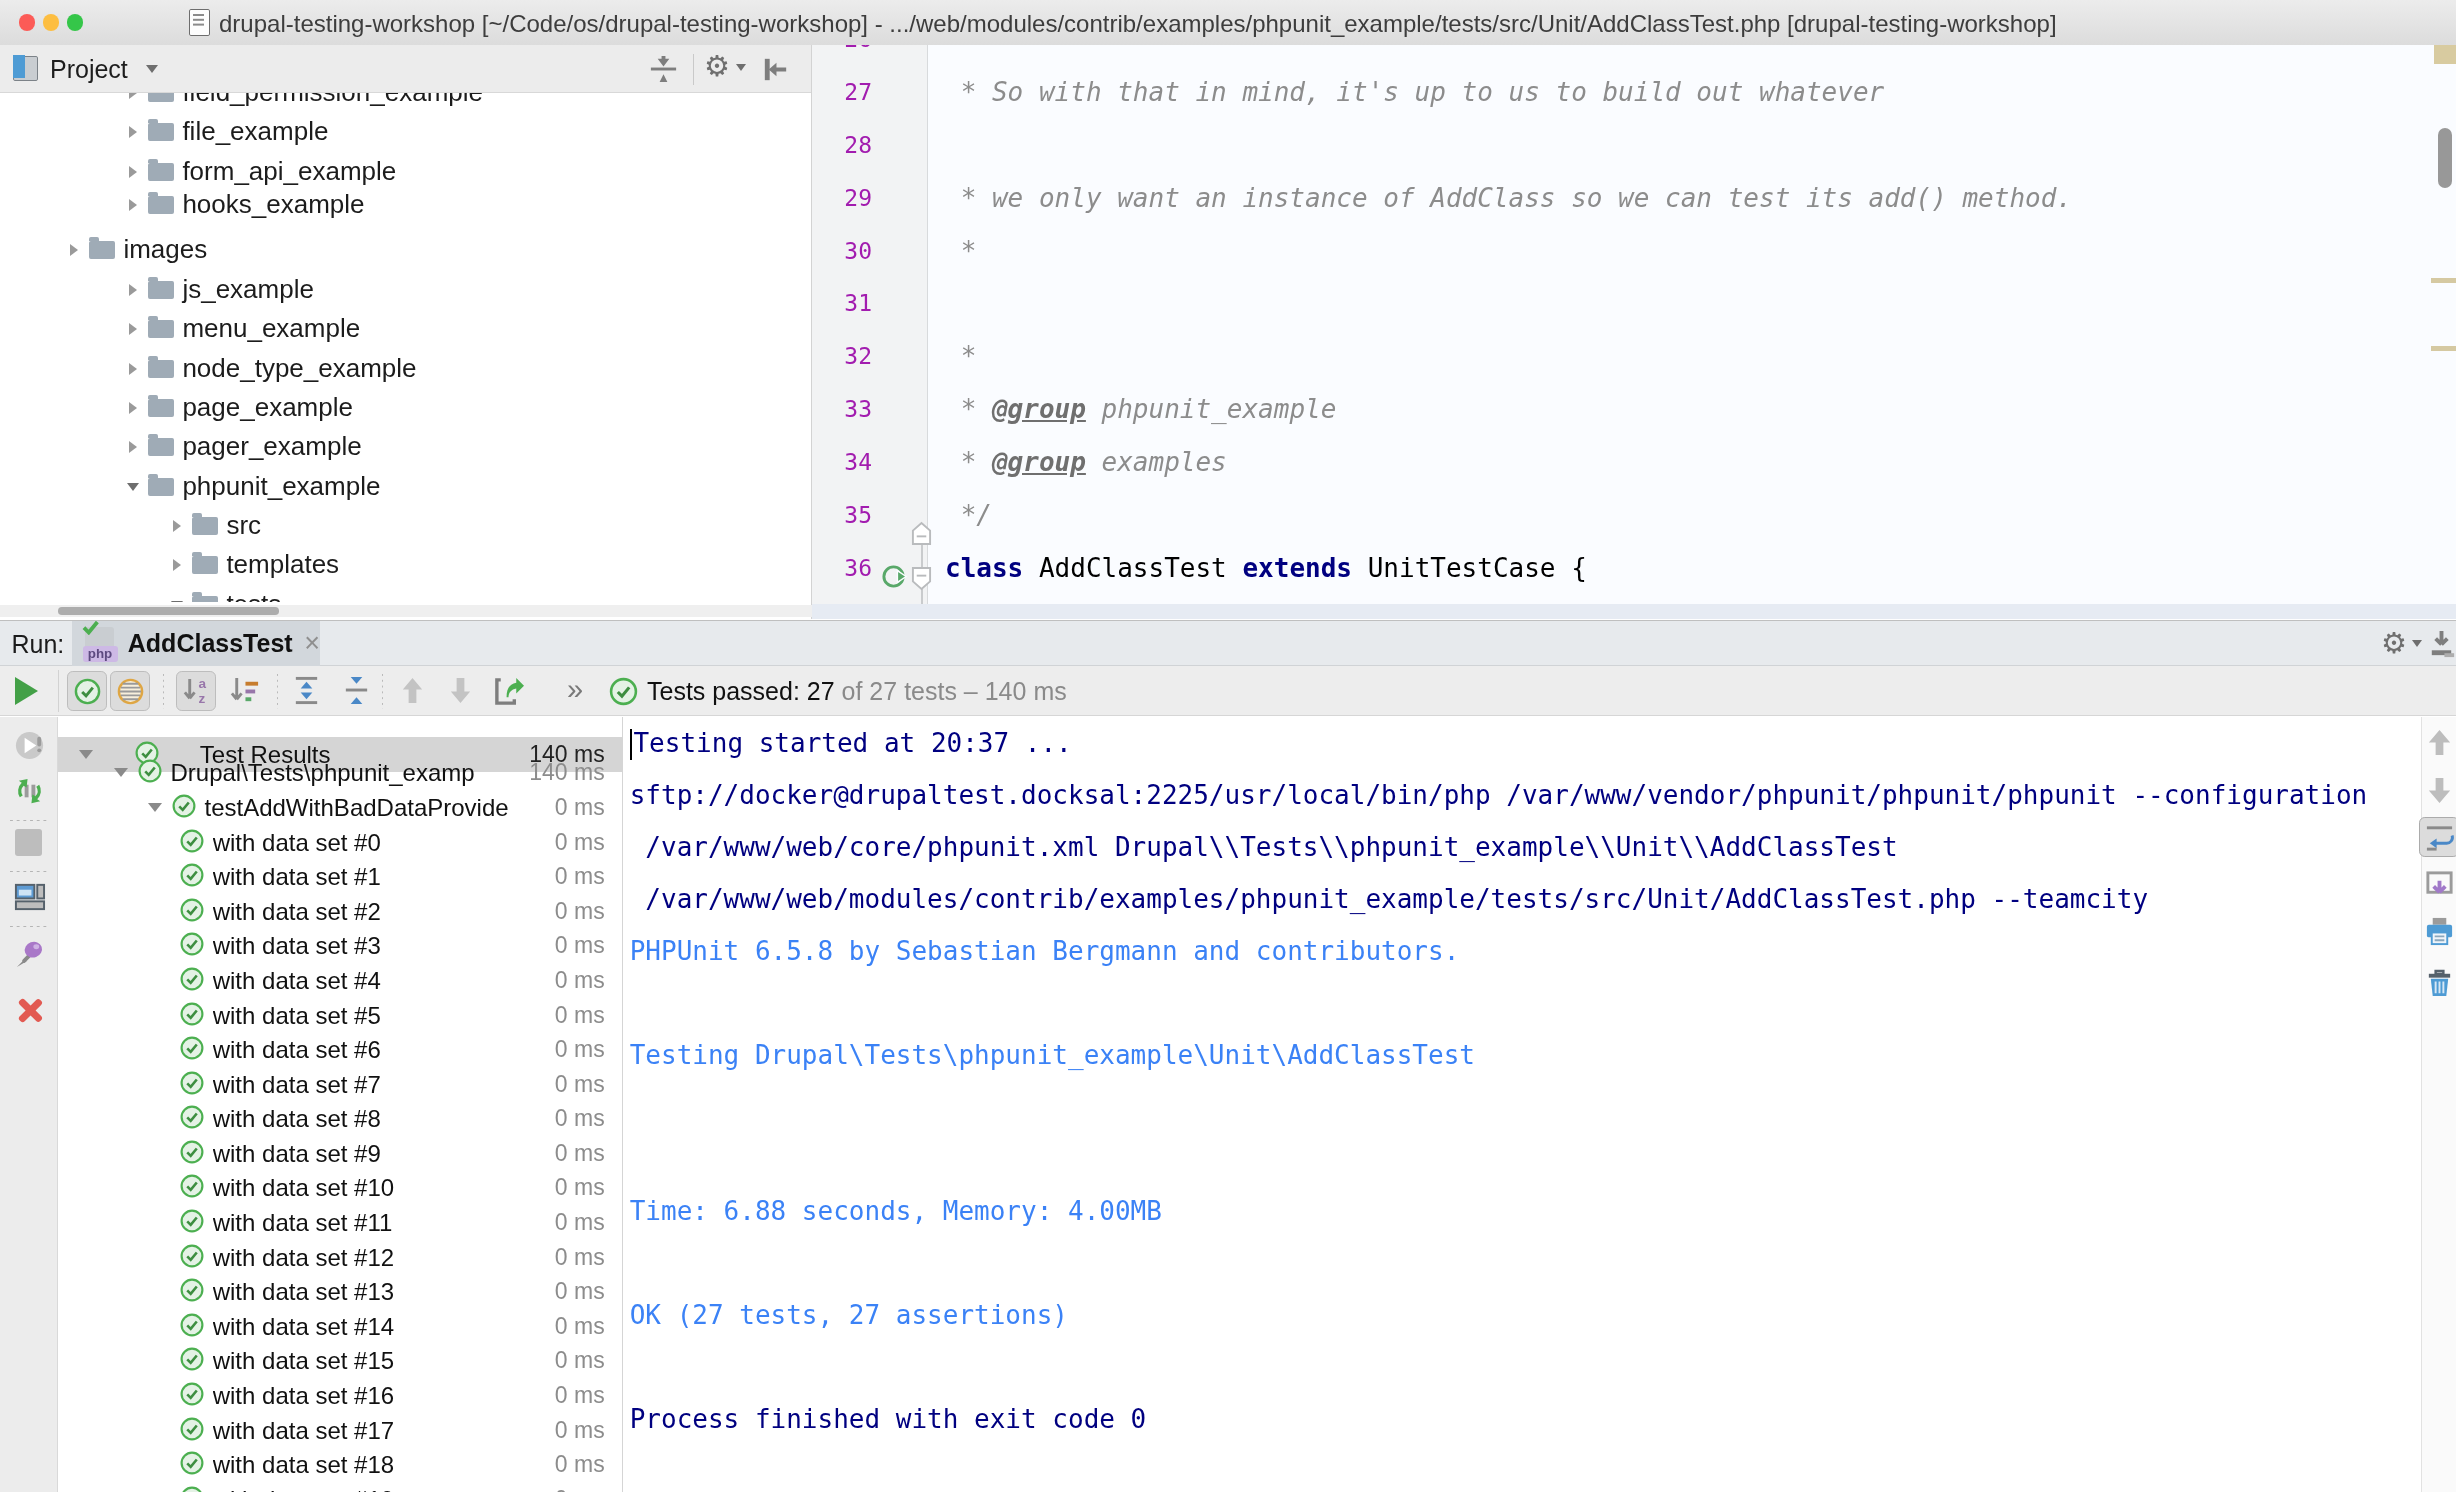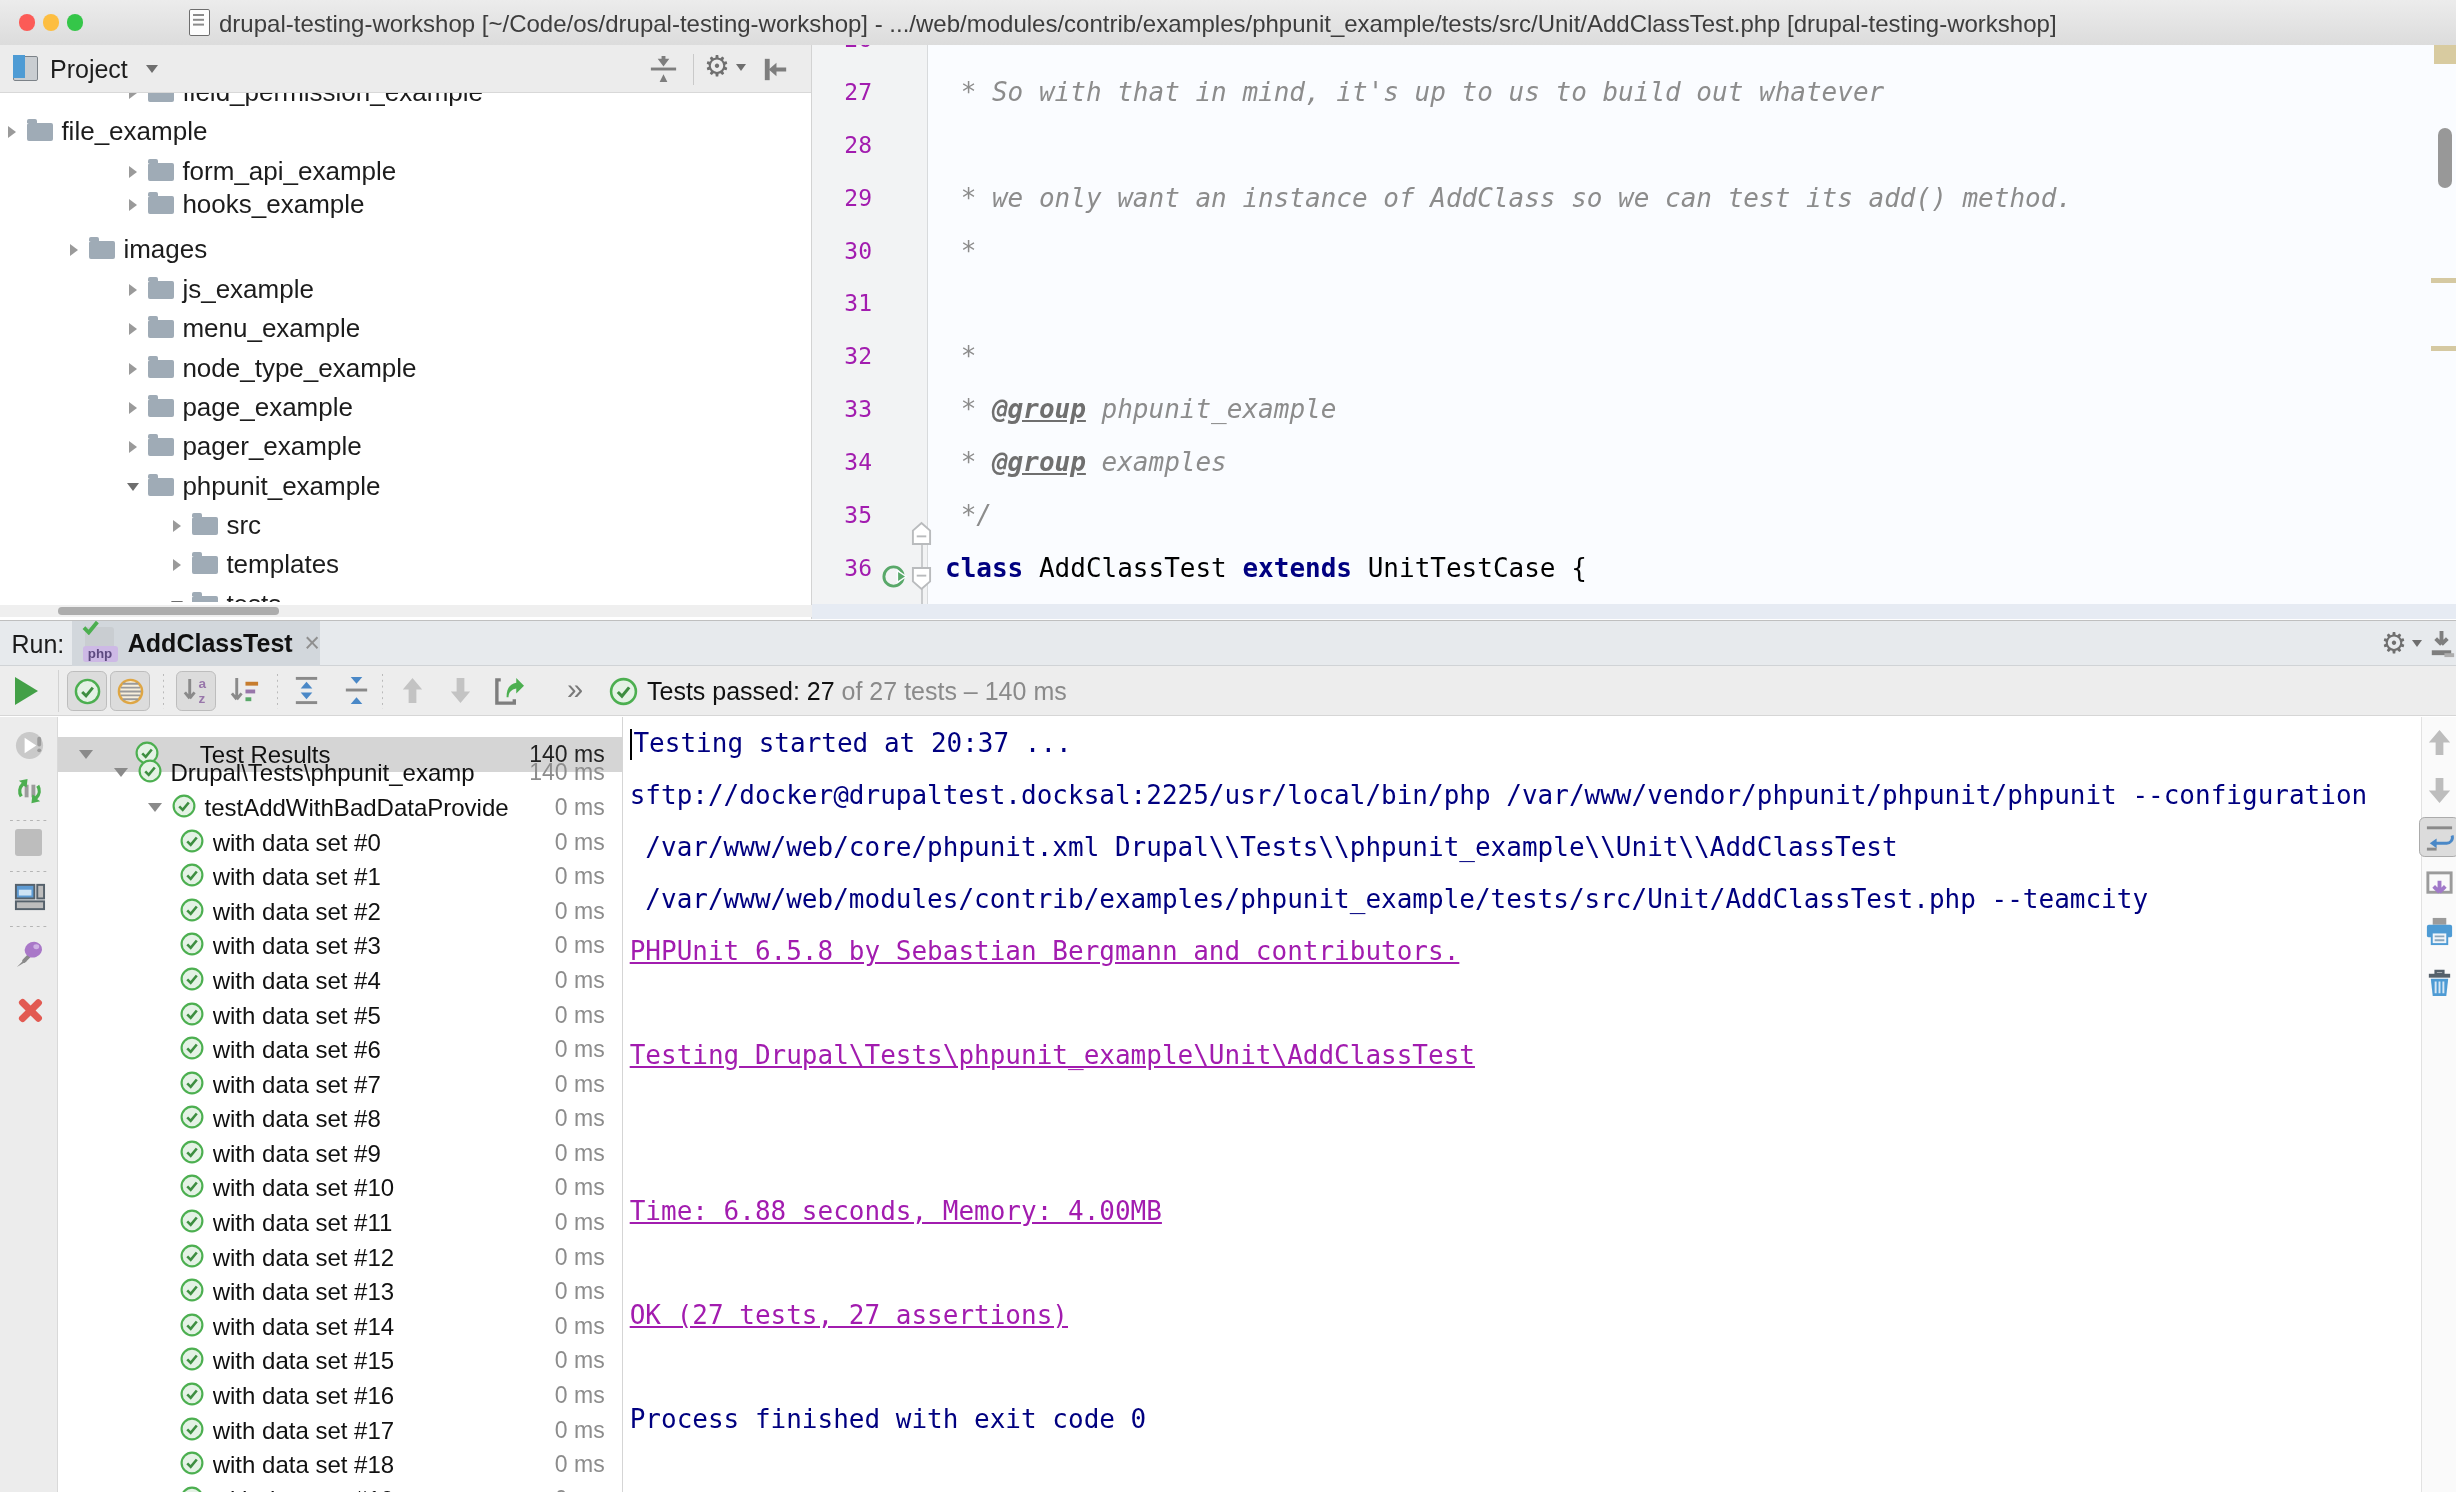--- a/index.html
+++ b/index.html
@@ -110,21 +110,21 @@
   .ttree-label { font-size:24px; color:#111; white-space:nowrap; overflow:hidden; max-width:403px; }
   .ttree-time { position:absolute; right:17.3px; font-size:23px; color:#8c8c8c; }
   .ttree-row.selected .ttree-time { color:#222; }
   .tcheck { margin-right:7.7px; flex:none; }
 
   
   #console { position:absolute; left:623px; top:96px; width:1797px; height:777px; background:#fff; overflow:hidden; }
   .con-line { position:relative; height:52px; line-height:52px; white-space:pre;
     font-family:"DejaVu Sans Mono", monospace; font-size:26px; padding-left:6.7px; }
   .con-navy { color:#000080; }
-  .con-ink { color:#a21caf;text-decoration:underline; }
+  .con-ink { color:#3b82f6; }
   .caret { display:inline-block; width:1.9px; height:31px; background:#000; vertical-align:middle; margin-right:1.9px; }
 
   
   #con-strip { position:absolute; left:2421px; top:96px; width:36px; height:777px; background:#FAFAFA; border-left:1px solid #E2E2E2; }
   .strip-item { position:absolute; left:1.9px; width:31px; height:31px; cursor:pointer; }
   .strip-box { position:absolute; left:-2.9px; width:40px; height:40px; background:#DCDCDC; border:1px solid #ABABAB; border-radius:5.8px; }
 </style>
 </head>
 <body>
 
@@ -159,21 +159,21 @@
     </div>
   </div>
   <div id="project-tree">
       <div class="ptree-row" style="top: -20px; padding-left: 121px;">
         <span class="arr">
           <span class="tri-right-sm"></span>
         </span>
         <span class="folder"></span>
         <span class="ptree-label">field_permission_example</span>
       </div>
-      <div class="ptree-row" style="top: 19px; ">
+      <div class="ptree-row" style="top: 19px; padding-left: 121px;">
         <span class="arr">
           <span class="tri-right-sm"></span>
         </span>
         <span class="folder"></span>
         <span class="ptree-label">file_example</span>
       </div>
       <div class="ptree-row" style="top: 59px; padding-left: 121px;">
         <span class="arr">
           <span class="tri-right-sm"></span>
         </span>

